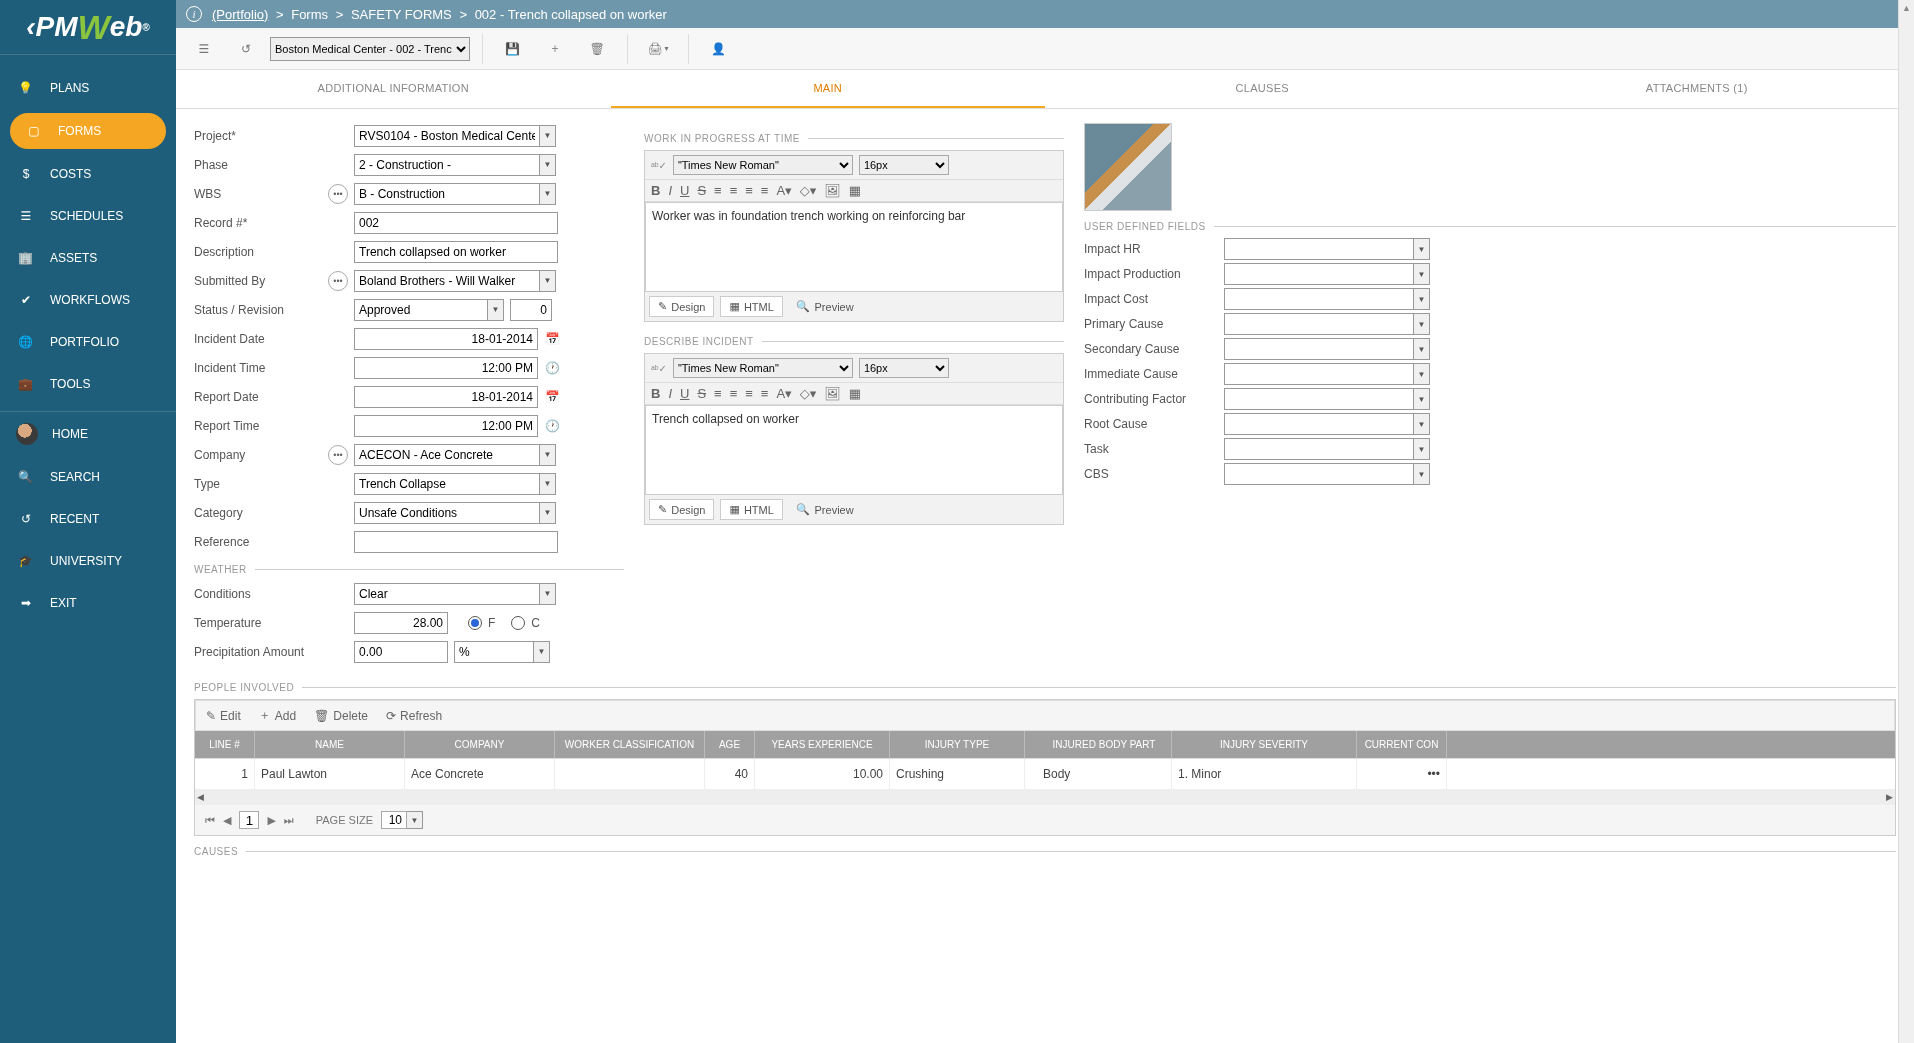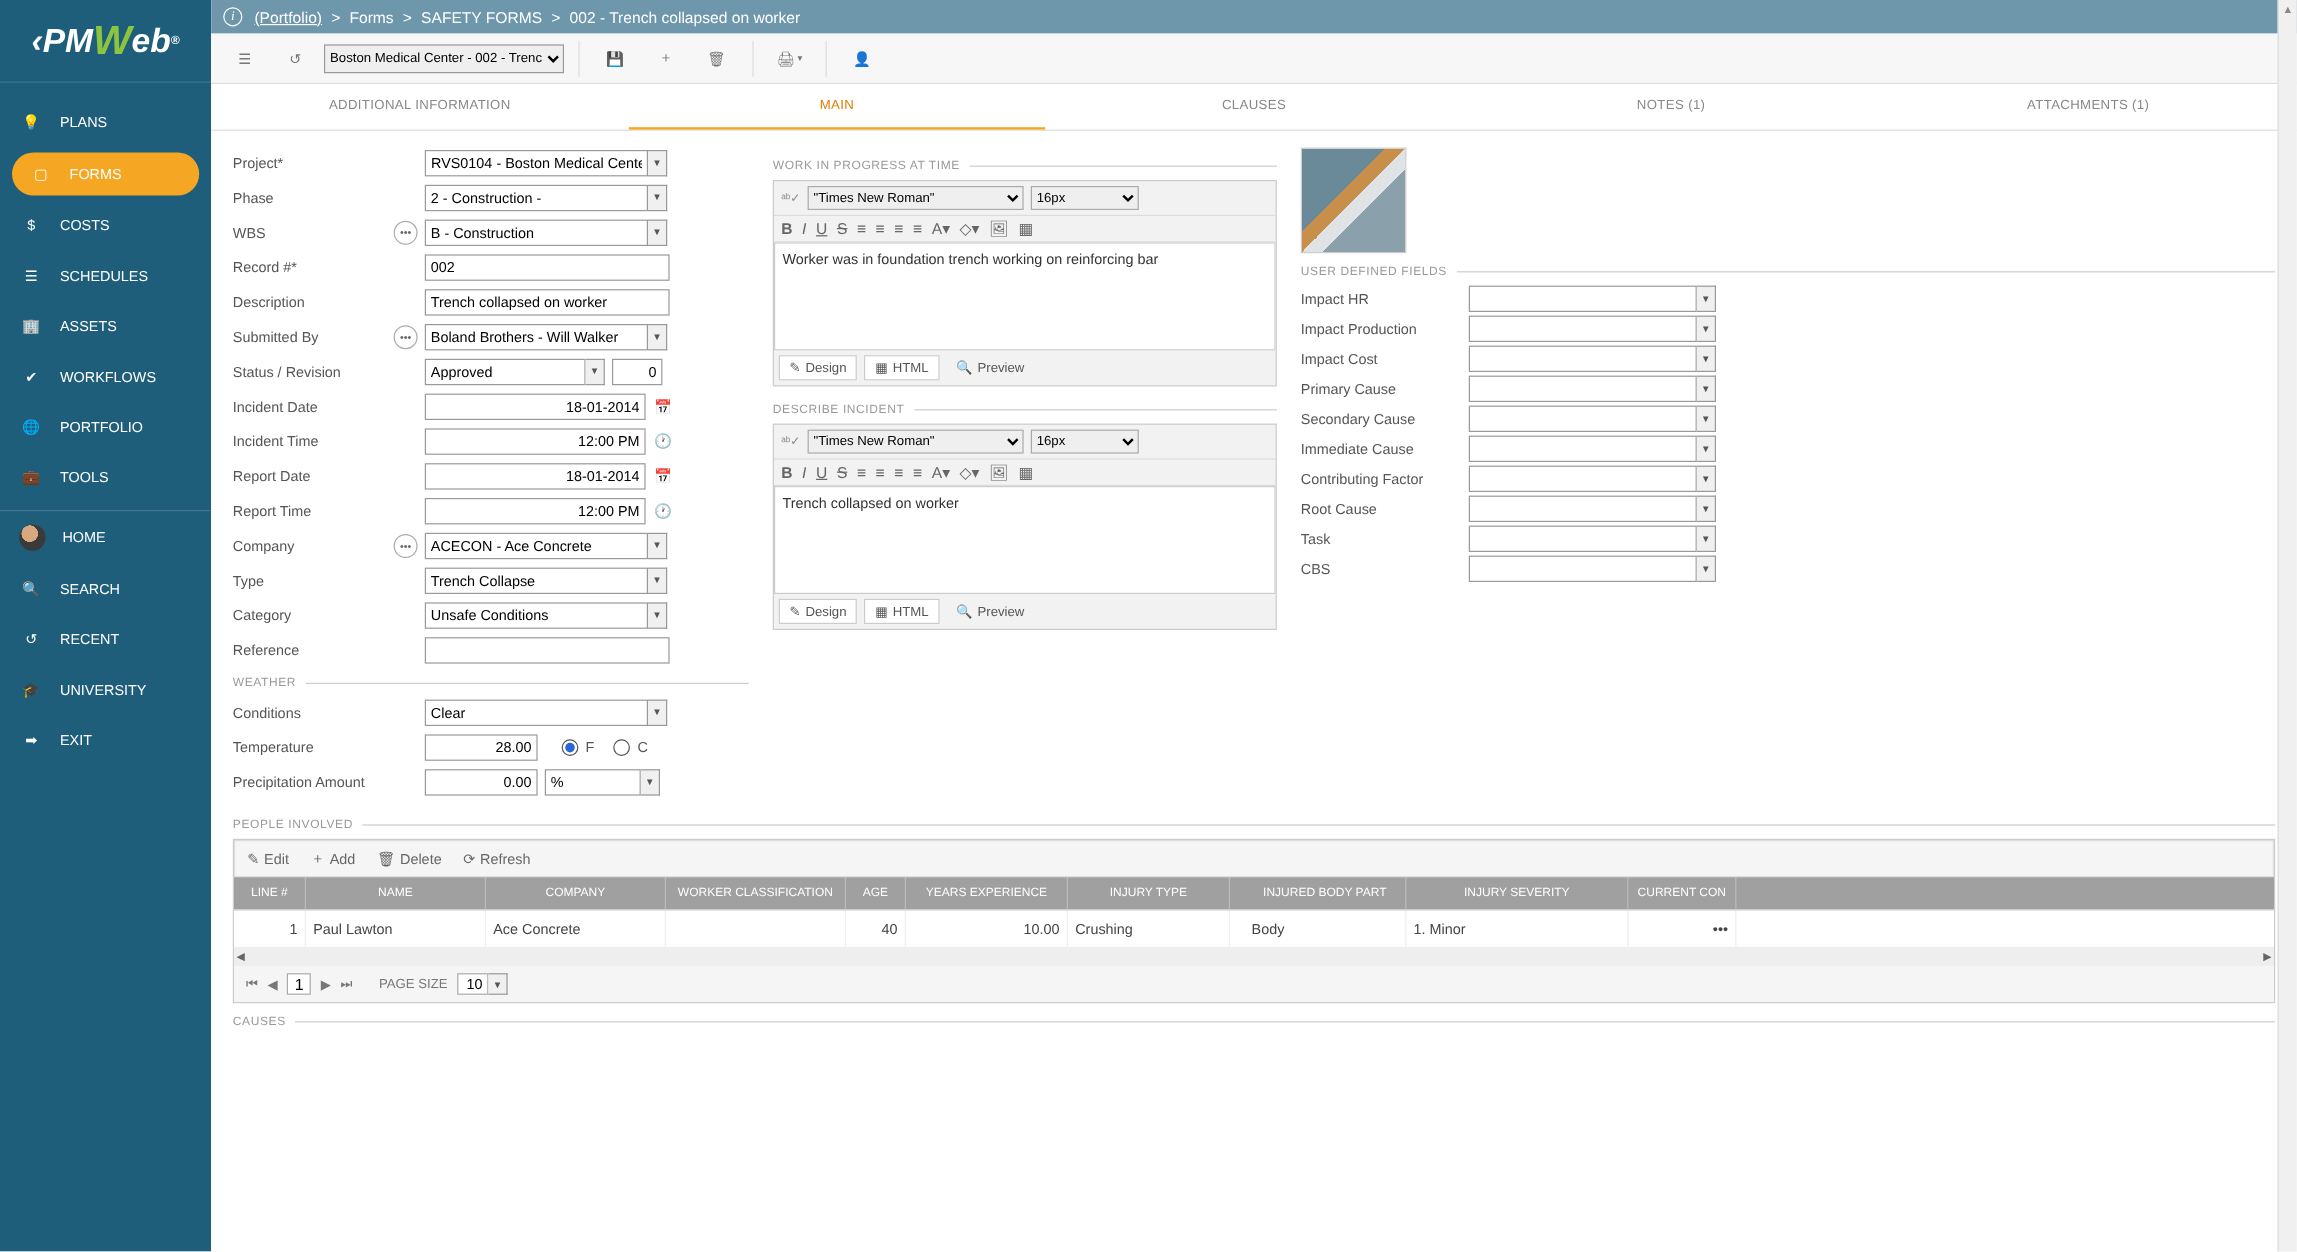--- a/index.html
+++ b/index.html
@@ -1,21 +1,21 @@
 <!DOCTYPE html>
 <html><head>
 <meta charset="utf-8">
 <style>
 * { box-sizing: border-box; margin: 0; padding: 0; font-family: Arial, sans-serif; }
 body { background: #fff; overflow: hidden; font-size: 12px; }
 .app { display: flex; height: 100vh; }
 
 
 .sidebar { width: 176px; background: #1e5e7a; color: #fff; display: flex; flex-direction: column; }
-.logo { height: 69px; display: flex; align-items: center; justify-content: center; font-size: 28px; font-weight: bold; font-style: italic; border-bottom: 1px solid rgba(255,255,255,0.15);}
+.logo { height: 55px; display: flex; align-items: center; justify-content: center; font-size: 28px; font-weight: bold; font-style: italic; border-bottom: 1px solid rgba(255,255,255,0.15);}
 .logo .pm { color: #fff; }
 .logo .w { color: #8bc53f; font-size: 34px; }
 .logo .eb { color: #fff; }
 .nav { list-style: none; padding-top: 12px; }
 .nav li { display: flex; align-items: center; gap: 14px; padding: 11px 16px; cursor: pointer; font-size: 12px; }
 .nav li .ico { width: 20px; height: 20px; display: inline-flex; align-items: center; justify-content: center; }
 .nav li.active { background: #f5a623; border-radius: 20px; margin: 4px 10px; padding: 8px 14px; }
 .nav li.sep { border-top: 1px solid rgba(255,255,255,0.15); margin-top: 6px; }
 .avatar-ico { width: 22px; height: 22px; border-radius: 50%; background: radial-gradient(circle at 40% 35%, #d8a880 0 35%, #3a3a3a 36% 100%); }
 
@@ -191,21 +191,20 @@
       <span class="divider"></span>
       <span class="tbtn">🖨<span style="font-size:8px;margin-left:2px">▾</span></span>
       <span class="divider"></span>
       <span class="tbtn">👤</span>
     </div>
 
     <div class="tabs">
       <div class="tab">ADDITIONAL INFORMATION</div>
       <div class="tab active">MAIN</div>
       <div class="tab">CLAUSES</div>
-      <div class="tab">NOTES (1)</div>
       <div class="tab">ATTACHMENTS (1)</div>
     </div>
 
     <div class="content">
       <div class="columns">
 
         <div class="col1">
           <div class="form-row">
               <span class="lbl">Project*</span>
               <span class="noell"></span>
@@ -329,21 +328,21 @@
             <span class="radio-group" style="margin-left:14px">
               <span class="radio sel"></span>
                 <span>F</span>
               <span class="radio" style="margin-left:10px"></span>
                 <span>C</span>
             </span>
           </div>
           <div class="form-row">
               <span class="lbl">Precipitation Amount</span>
               <span class="noell"></span>
-              <input class="txt" style="width: 94px; text-align: right;" value="0.00">
+              <input class="txt" style="width: 94px; " value="0.00">
               <div class="combo">
                 <input style="width: 80px;" value="%">
                 <span class="dd">▼</span>
               </div>
             </div>
         </div>
 
         <div class="col2">
           <div class="section-divider">
               <span class="title">WORK IN PROGRESS AT TIME</span>

